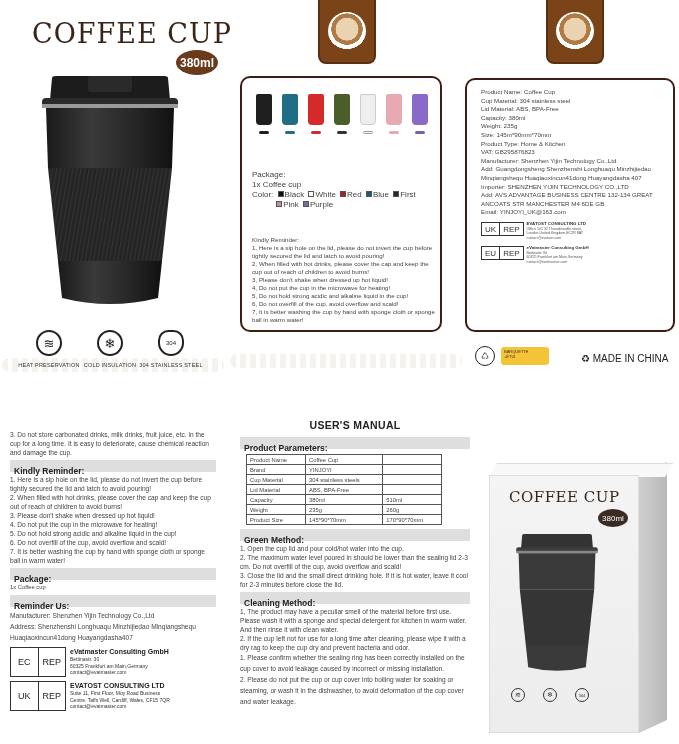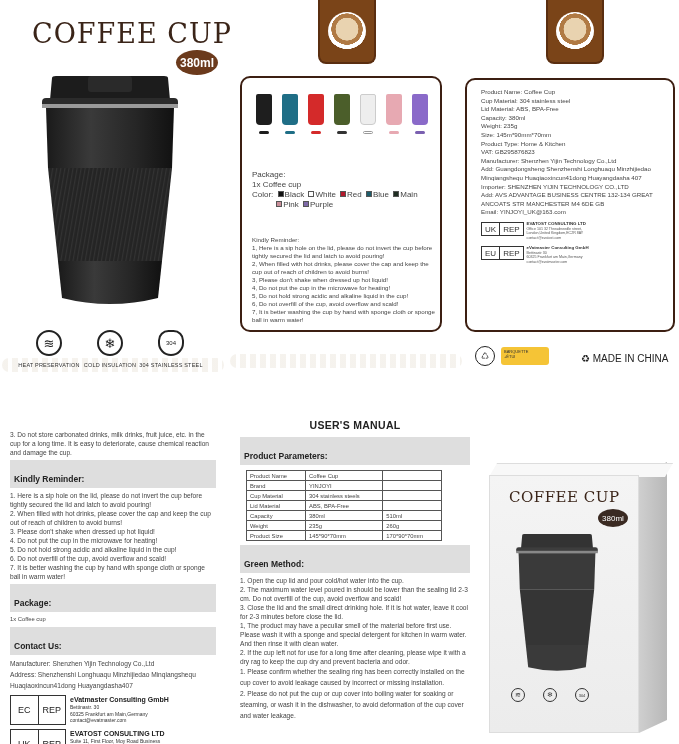--- a/index.html
+++ b/index.html
@@ -42,21 +42,21 @@
   .rep-txt { font-size: 3.6px; line-height: 4.6px; color: #555; }
   .rep-txt b { font-size: 4.4px; color: #333; }
   .logos { left: 22px; top: 346px; display: flex; align-items: center; gap: 6px; }
   .tri { width: 20px; height: 20px; border: 1.5px solid #222; border-radius: 50%; font-size: 9px; display: flex; align-items: center; justify-content: center; }
   .triman { width: 48px; height: 18px; background: #f5c436; border-radius: 3px; font-size: 4px; line-height: 5px; padding: 2px 3px; color: #333; }
   .made { left: 128px; top: 353px; font-size: 10px; font-weight: normal; color: #222; white-space: nowrap; }
 
   
   #p4 { left: 0; top: 388px; width: 232px; height: 356px; }
   .man-txt { font-size: 6.6px; line-height: 9px; color: #444; }
-  .man-h { background: #dedede; font-weight: bold; font-size: 8.5px; color: #222; padding: 14px 4px; margin: 3px 0 3px; height: 12px; line-height: 10px; }
+  .man-h { background: #dedede; font-weight: bold; font-size: 8.5px; color: #222; padding: 6px 4px; margin: 3px 0 3px; height: 12px; line-height: 10px; }
   .ec { display: flex; gap: 4px; margin-top: 4px; }
   .ec-box { display: flex; border: 1px solid #333; height: 30px; width: 56px; justify-content: flex-end; }
   .ec-box span { flex: 1; font-size: 9px; display: flex; align-items: center; justify-content: center; color: #222; }
   .ec-box span + span { border-left: 1px solid #333; }
   .ec-info { font-size: 5px; line-height: 6.6px; color: #333; }
   .ec-info b { font-size: 7px; line-height: 9px; display: block; color: #222; }
 
   
   #p5 { left: 240px; top: 415px; width: 230px; height: 329px; }
   .um-title { text-align: center; font-size: 10.5px; font-weight: bold; color: #222; letter-spacing: 0.3px; margin: 4px 0 6px 0; }
@@ -153,21 +153,21 @@
     </div>
     <div class="abs pkg">
       <div>Package:</div>
       <div>1x Coffee cup</div>
       <div>
         <span>Color:</span>
         <span class="sq" style="background:#111"></span><span>Black</span>
         <span class="sq" style="background:#fff"></span><span>White</span>
         <span class="sq" style="background:#b2182b"></span><span>Red</span>
         <span class="sq" style="background:#1d5c6a"></span><span>Blue</span>
-        <span class="sq" style="background:#1f2e22"></span><span>Main</span>
+        <span class="sq" style="background:#1f2e22"></span><span>First</span>
         <br>&nbsp;&nbsp;&nbsp;&nbsp;&nbsp;&nbsp;&nbsp;&nbsp;&nbsp;
         <span class="sq" style="background:#c98f99"></span><span>Pink</span>
         <span class="sq" style="background:#7e6aa8"></span><span>Purple</span>
       </div>
     </div>
     <div class="abs remind">
       <div>Kindly Reminder:</div>
       <div>1, Here is a sip hole on the lid, please do not invert the cup before tightly secured the lid and latch to avoid pouring!</div>
       <div>2, When filled with hot drinks, please cover the cap and keep the cup out of reach of children to avoid burns!</div>
       <div>3, Please don't shake when dressed up hot liquid!</div>
@@ -244,21 +244,21 @@
     <div>1. Here is a sip hole on the lid, please do not invert the cup before tightly secured the lid and latch to avoid pouring!</div>
     <div>2. When filled with hot drinks, please cover the cap and keep the cup out of reach of children to avoid burns!</div>
     <div>3. Please don't shake when dressed up hot liquid!</div>
     <div>4. Do not put the cup in the microwave for heating!</div>
     <div>5. Do not hold strong acidic and alkaline liquid in the cup!</div>
     <div>6. Do not overfill of the cup, avoid overflow and scald!</div>
     <div>7. It is better washing the cup by hand with sponge cloth or sponge ball in warm water!</div>
   </div>
   <div class="man-h">Package:</div>
   <div class="man-txt" style="font-size:5.8px;">1x Coffee cup</div>
-  <div class="man-h">Contact Us:</div>
+  <div class="man-h">Reminder Us:</div>
   <div class="man-txt" style="line-height:11px;">Manufacturer: Shenzhen Yijin Technology Co.,Ltd</div>
   <div class="man-txt" style="line-height:11px;">Address: Shenzhenshi Longhuaqu Minzhijiedao Minqiangshequ Huaqiaoxincun41dong Huayangdasha407</div>
   <div class="ec">
     <div class="ec-box">
       <span>EC</span>
         <span>REP</span>
     </div>
     <div class="ec-info">
       <b>eVatmaster Consulting GmbH</b>
       <div>Bettinastr. 30</div>
@@ -321,20 +321,21 @@
           <td>170*90*70mm</td>
         </tr>
     </tbody>
   </table>
   <div class="man-h">Green Method:</div>
   <div class="man-txt">
     <div>1. Open the cup lid and pour cold/hot water into the cup.</div>
     <div>2. The maximum water level poured in should be lower than the sealing lid 2-3 cm. Do not overfill of the cup, avoid overflow and scald!</div>
     <div>3. Close the lid and the small direct drinking hole. If it is hot water, leave it cool for 2-3 minutes before close the lid.</div>
   </div>
+  <div class="man-h">Cleaning Method:</div>
   <div class="man-txt">
     <div>1, The product may have a peculiar smell of the material before first use. Please wash it with a sponge and special detergent for kitchen in warm water. And then rinse it with clean water.</div>
     <div>2. If the cup left not for use for a long time after cleaning, please wipe it with a dry rag to keep the cup dry and prevent bacteria and odor.</div>
   </div>
   <div class="man-txt" style="line-height:11px;">
     <div>1. Please confirm whether the sealing ring has been correctly installed on the cup cover to avoid leakage caused by incorrect or missing installation.</div>
     <div>2. Please do not put the cup or cup cover into boiling water for soaking or steaming, or wash it in the dishwasher, to avoid deformation of the cup cover and water leakage.</div>
   </div>
 </section>
 

